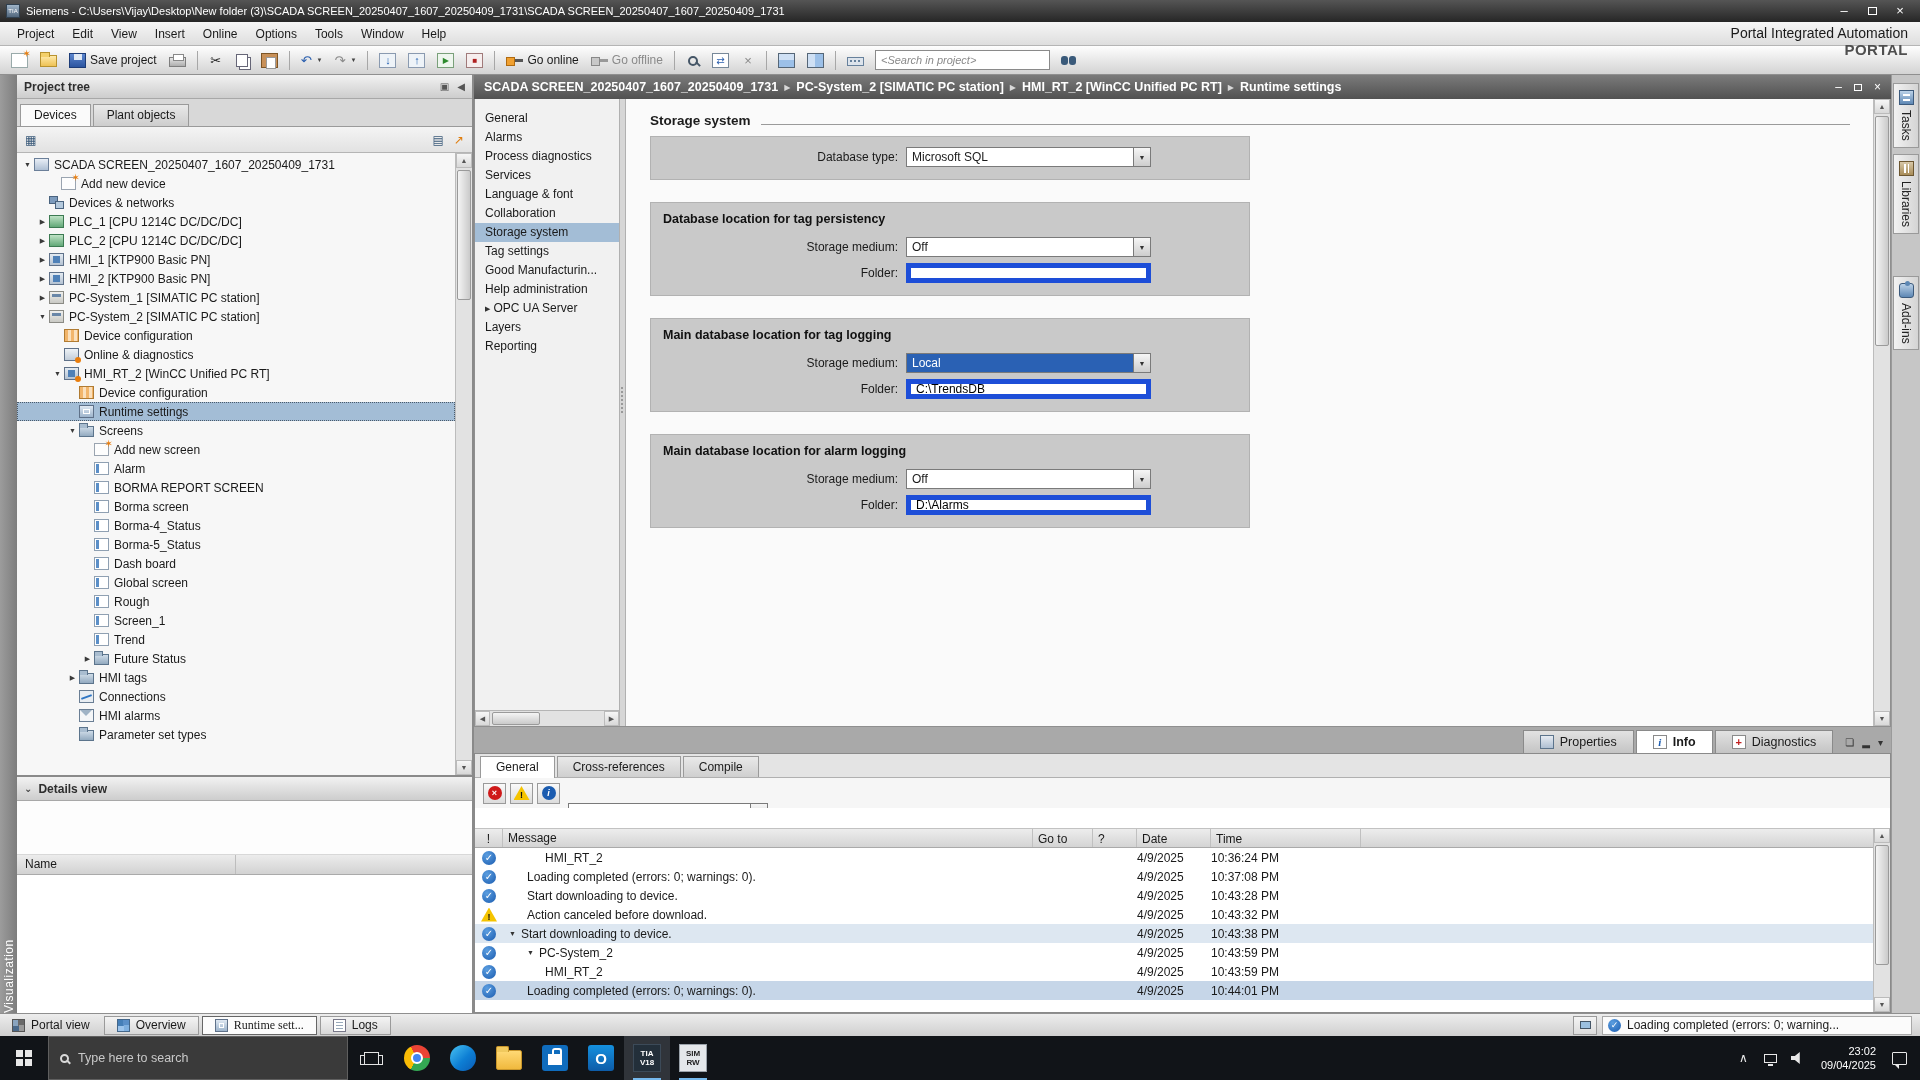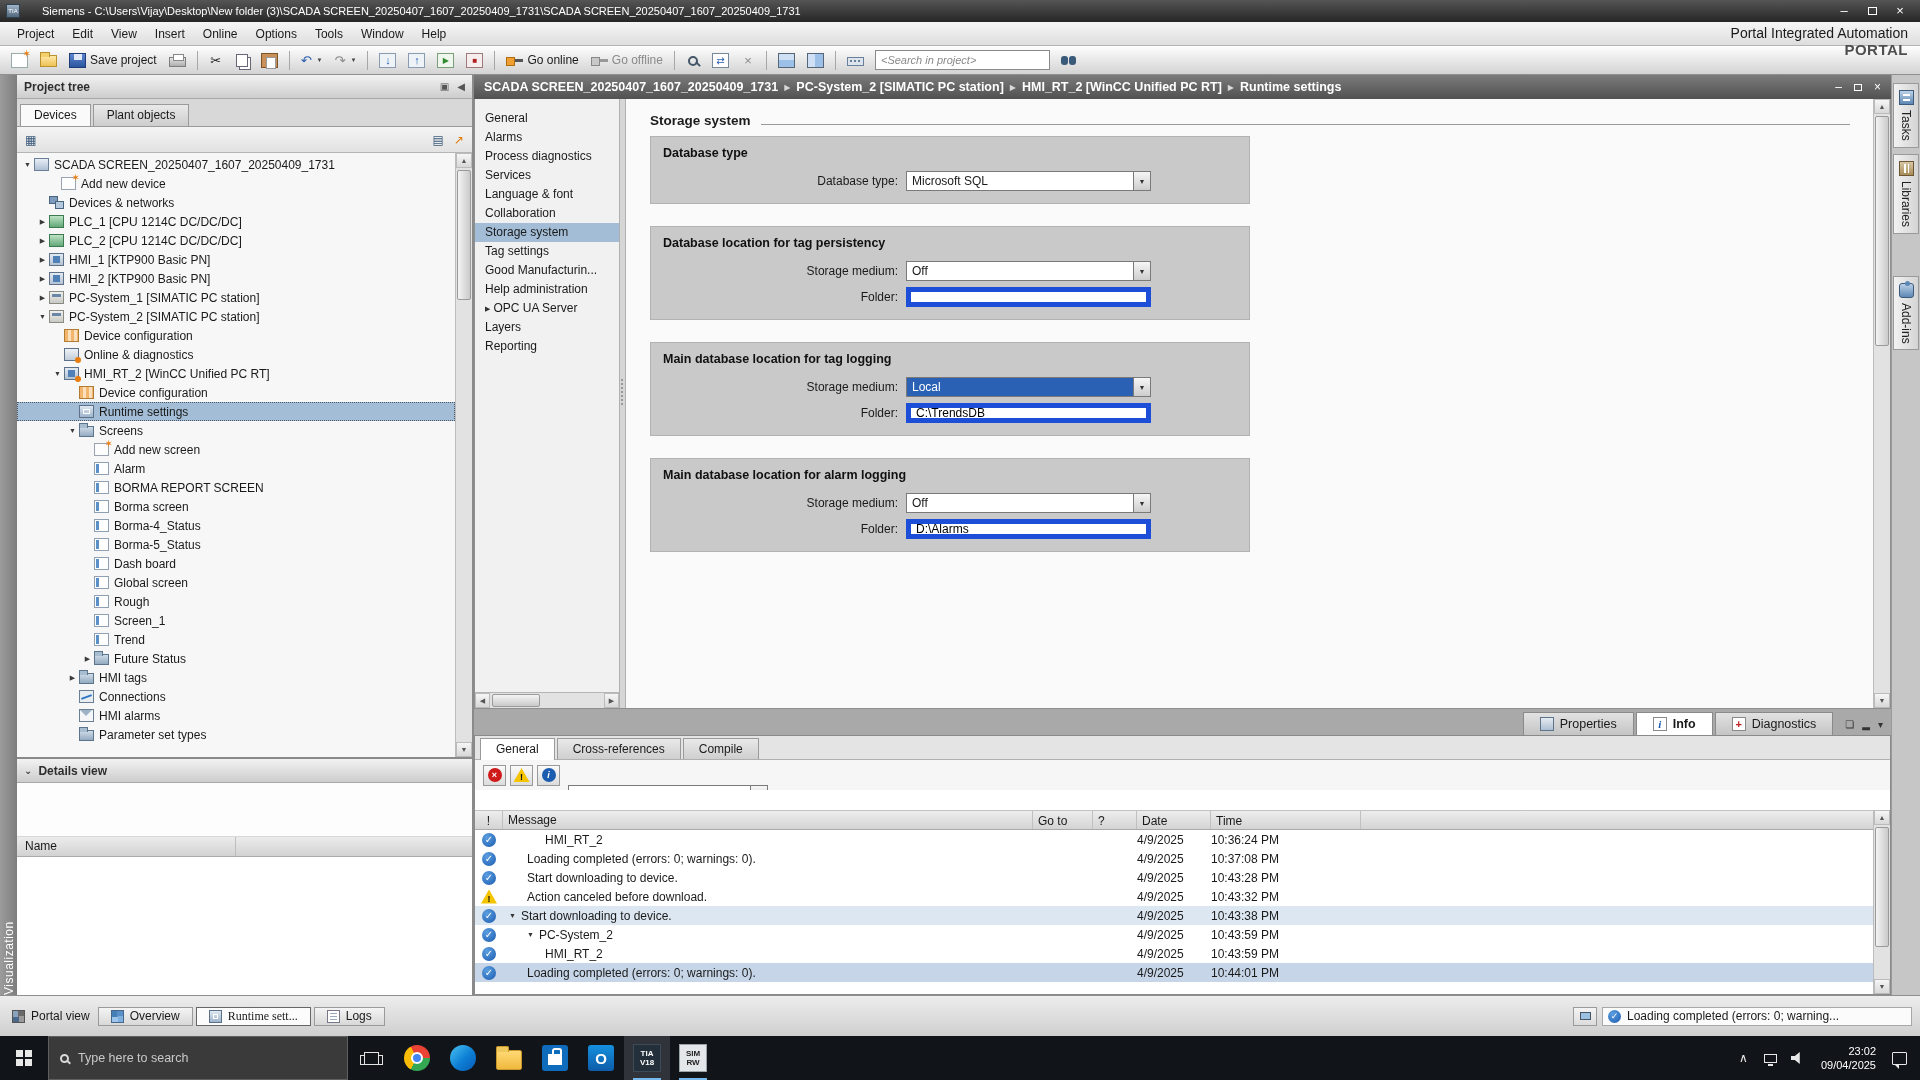--- a/index.html
+++ b/index.html
@@ -2,21 +2,21 @@
 <html><head>
 <meta charset="utf-8">
 <style>
 * { margin:0; padding:0; box-sizing:border-box; }
 html,body { width:1920px; height:1080px; overflow:hidden; }
 body { font-family:"Liberation Sans","DejaVu Sans",sans-serif; font-size:12px; color:#1a1a1a;
        background:#b4b4b4; display:flex; flex-direction:column; position:relative; }
 
 
 .title-bar { height:22px; background:linear-gradient(#555,#262626); color:#fff; display:flex;
-  align-items:center; padding:0 6px; gap:22px; font-size:11px; flex:none; }
+  align-items:center; padding:0 6px; gap:6px; font-size:11px; flex:none; }
 .app-icon { width:14px; height:14px; background:linear-gradient(#9fb4c8,#51677d); border:1px solid #30404f;
   display:flex; align-items:center; justify-content:center; font-size:6px; color:#fff; flex:none; }
 .tb-title { white-space:nowrap; overflow:hidden; }
 .win-btns { margin-left:auto; display:flex; }
 .wbtn { width:28px; text-align:center; font-size:13px; line-height:20px; color:#fff; }
 .sq { width:9px; height:8px; border:1px solid #fff; display:inline-block; }
 
 
 .menu-bar { height:24px; background:linear-gradient(#f6f6f6,#dedede); display:flex; align-items:center;
   padding:0 8px; border-bottom:1px solid #b5b5b5; flex:none; }
@@ -261,22 +261,22 @@
 .vtext2 { writing-mode:vertical-rl; font-size:12px; color:#222; }
 .side-ico { width:15px; height:15px; flex:none; position:relative; }
 .ic-tasks { background:linear-gradient(#bcd2e8,#5d87b4); border:1px solid #3c5a7c; }
 .ic-tasks::after { content:""; position:absolute; inset:3px; border-top:2px solid #fff; border-bottom:2px solid #fff; }
 .ic-libraries { background:linear-gradient(#d8c8a8,#a88c58); border:1px solid #6c5630; }
 .ic-libraries::after { content:""; position:absolute; inset:2px 4px; background:repeating-linear-gradient(90deg,#fff 0 2px,transparent 2px 4px); }
 .ic-addins { background:linear-gradient(#bcd2e8,#5d87b4); border:1px solid #3c5a7c; border-radius:3px; }
 .ic-addins::after { content:""; position:absolute; top:-3px; left:5px; width:5px; height:5px; background:#5d87b4; border-radius:50%; }
 
 
-.portal-bar { height:41px; background:linear-gradient(#ededed,#cfcfcf); border-top:1px solid #8f8f8f;
-  display:flex; align-items:center; padding:0 4px; gap:0; flex:none; }
+.portal-bar { height:23px; background:linear-gradient(#ededed,#cfcfcf); border-top:1px solid #8f8f8f;
+  display:flex; align-items:center; padding:0 4px; gap:6px; flex:none; }
 .pb-portalview { display:flex; align-items:center; gap:6px; padding:0 8px; }
 .pv-icon { width:13px; height:13px; background:conic-gradient(#6a6a6a 0 25%,#9a9a9a 0 50%,#4a698a 0 75%,#8aa4be 0); border:1px solid #555; }
 .pb-tab { display:flex; align-items:center; gap:6px; padding:0 12px; border:1px solid #9a9a9a; height:19px;
   background:linear-gradient(#f4f4f4,#d8d8d8); }
 .pb-tab.active { background:#fcfcfc; border-color:#666;font-family:Liberation Serif, serif; }
 .pbi { width:13px; height:13px; position:relative; flex:none; }
 .pbi-overview { background:conic-gradient(#5a8fc8 0 25%,#7fb0e0 0 50%,#9cc4ec 0 75%,#457fb8 0); border:1px solid #44678a; }
 .pbi-runtime { background:linear-gradient(#dfe8f2,#9db4cc); border:1px solid #5f7189; }
 .pbi-runtime::before { content:""; position:absolute; inset:3px; border:1px solid #fff; }
 .pbi-logs { background:#fff; border:1px solid #778; }
@@ -717,21 +717,20 @@
           <span class="hs-arrow">▶</span>
         </div>
       </div>
       <div class="splitter"></div>
       <div class="settings-content">
         <div class="sc-title">
             <span>Storage system</span>
           </div>
         <div>
             <div class="section">
-              <div class="section-heading">Database type</div>
               <div class="field">
                 <div class="f-label">Database type:</div>
                 <div class="f-ctl">
                   <div class="dd-value">Microsoft SQL</div>
                   <div class="dd-btn">▼</div>
                 </div>
               </div>
             </div>
             <div class="section">
               <div class="section-heading">Database location for tag persistency</div>

